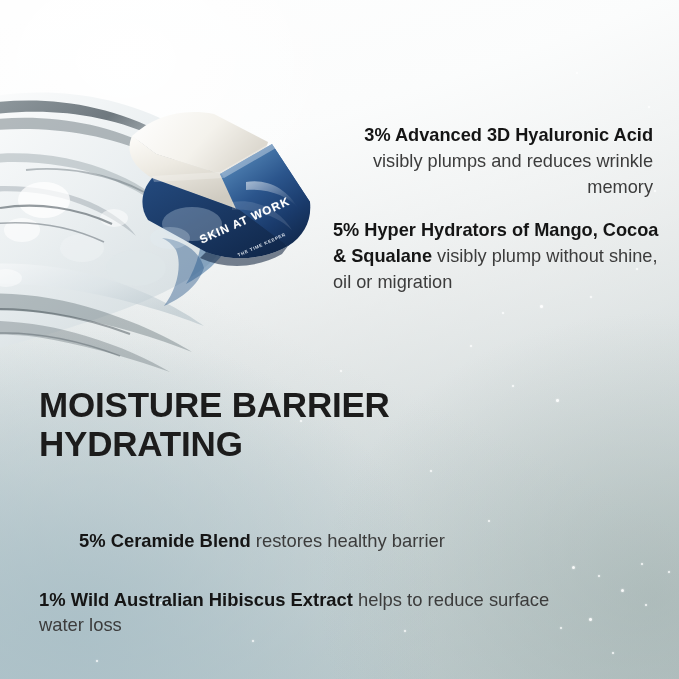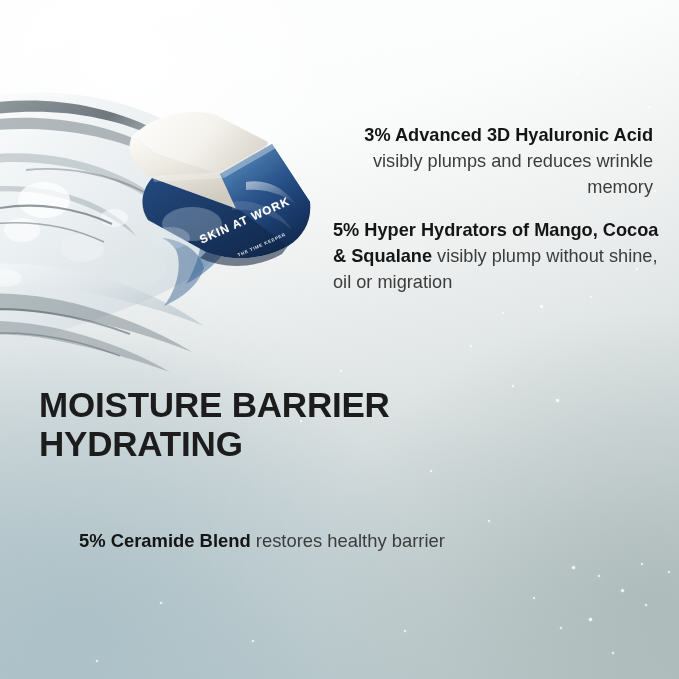--- a/index.html
+++ b/index.html
@@ -283,14 +283,17 @@
     <b>5% Hyper Hydrators of Mango, Cocoa &amp; Squalane</b><span> visibly plump without shine, oil or migration</span>
   </p>
 
   <div class="headline" id="head-moisture">MOISTURE BARRIER HYDRATING</div>
 
   <p class="line" id="l-cer">
     <b>5% Ceramide Blend</b><span> restores healthy barrier</span>
   </p>
 
 
+  <p class="line" id="l-hib">
+    <b>1% Wild Australian Hibiscus Extract</b><span> helps to reduce surface water loss</span>
+  </p>
 
 </div>
 
 </body></html>

